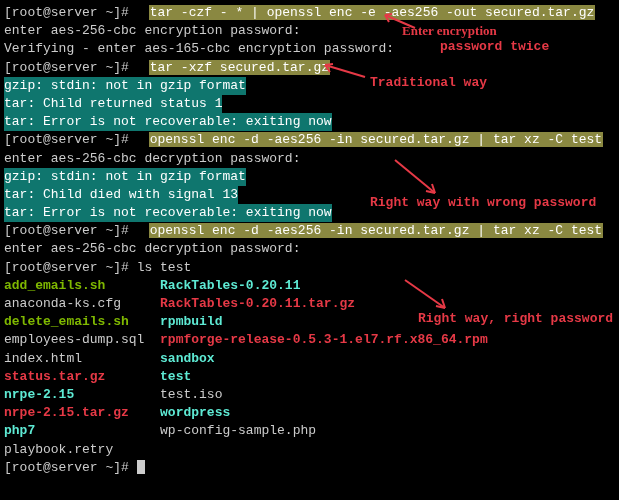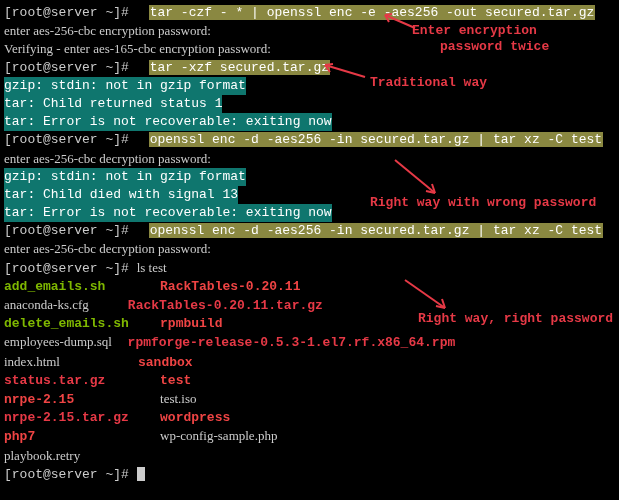--- a/index.html
+++ b/index.html
@@ -11,23 +11,23 @@
   color: #ccc;
   width: 619px;
   height: 500px;
   padding: 4px;
   overflow: hidden;
   position: relative;
 }
 .line { white-space: pre; }
 .prompt { color: #ccc; }
 .red-bold { color: #e63946; font-weight: bold; }
-.cyan-bold { color: #ef4444; font-weight: bold; }
+.cyan-bold { color: #5eead4; font-weight: bold; }
 .green-bold { color: #7fb800; font-weight: bold; }
-.white { color: #ccc; font-family: Liberation Serif, serif; }
+.white { color: #ccc; }
 .hl-cmd {
   background: #8a8841;
   color: #fff;
   padding: 0 1px;
   margin-left: 12px;
 }
 .hl-err {
   background: #0f766e;
   color: #fff;
   display: inline-block;
@@ -82,21 +82,21 @@
 <div class="line"><span class="green-bold">delete_emails.sh</span><span>    </span><span class="cyan-bold">rpmbuild</span></div>
 <div class="line"><span class="white">employees-dump.sql</span><span>  </span><span class="red-bold">rpmforge-release-0.5.3-1.el7.rf.x86_64.rpm</span></div>
 <div class="line"><span class="white">index.html</span><span>          </span><span class="cyan-bold">sandbox</span></div>
 <div class="line"><span class="red-bold">status.tar.gz</span><span>       </span><span class="cyan-bold">test</span></div>
 <div class="line"><span class="cyan-bold">nrpe-2.15</span><span>           </span><span class="white">test.iso</span></div>
 <div class="line"><span class="red-bold">nrpe-2.15.tar.gz</span><span>    </span><span class="cyan-bold">wordpress</span></div>
 <div class="line"><span class="cyan-bold">php7</span><span>                </span><span class="white">wp-config-sample.php</span></div>
 <div class="line"><span class="white">playbook.retry</span></div>
 <div class="line"><span class="prompt">[root@server ~]# </span><span class="cursor"></span></div>
 
-<div class="annotation" style="top:22px; left:412px;">Enter encryption</div>
+<div class="annotation" style="top:22px; left:402px;font-family:Liberation Serif, serif;">Enter encryption</div>
 <div class="annotation" style="top:38px; left:440px;">password twice</div>
 <div class="annotation" style="top:74px; left:370px;">Traditional way</div>
 <div class="annotation" style="top:194px; left:350px;margin-left:20px;">Right way with wrong password</div>
 <div class="annotation" style="top:310px; left:370px;padding-left:48px;">Right way, right password</div>
 
 <svg class="arrow" style="top:10px; left:380px;" width="40" height="30">
     <path d="M35 18 L5 5"></path>
     <path d="M5 5 L12 4 M5 5 L9 12"></path>
   </svg>
 <svg class="arrow" style="top:62px; left:320px;" width="50" height="20">

